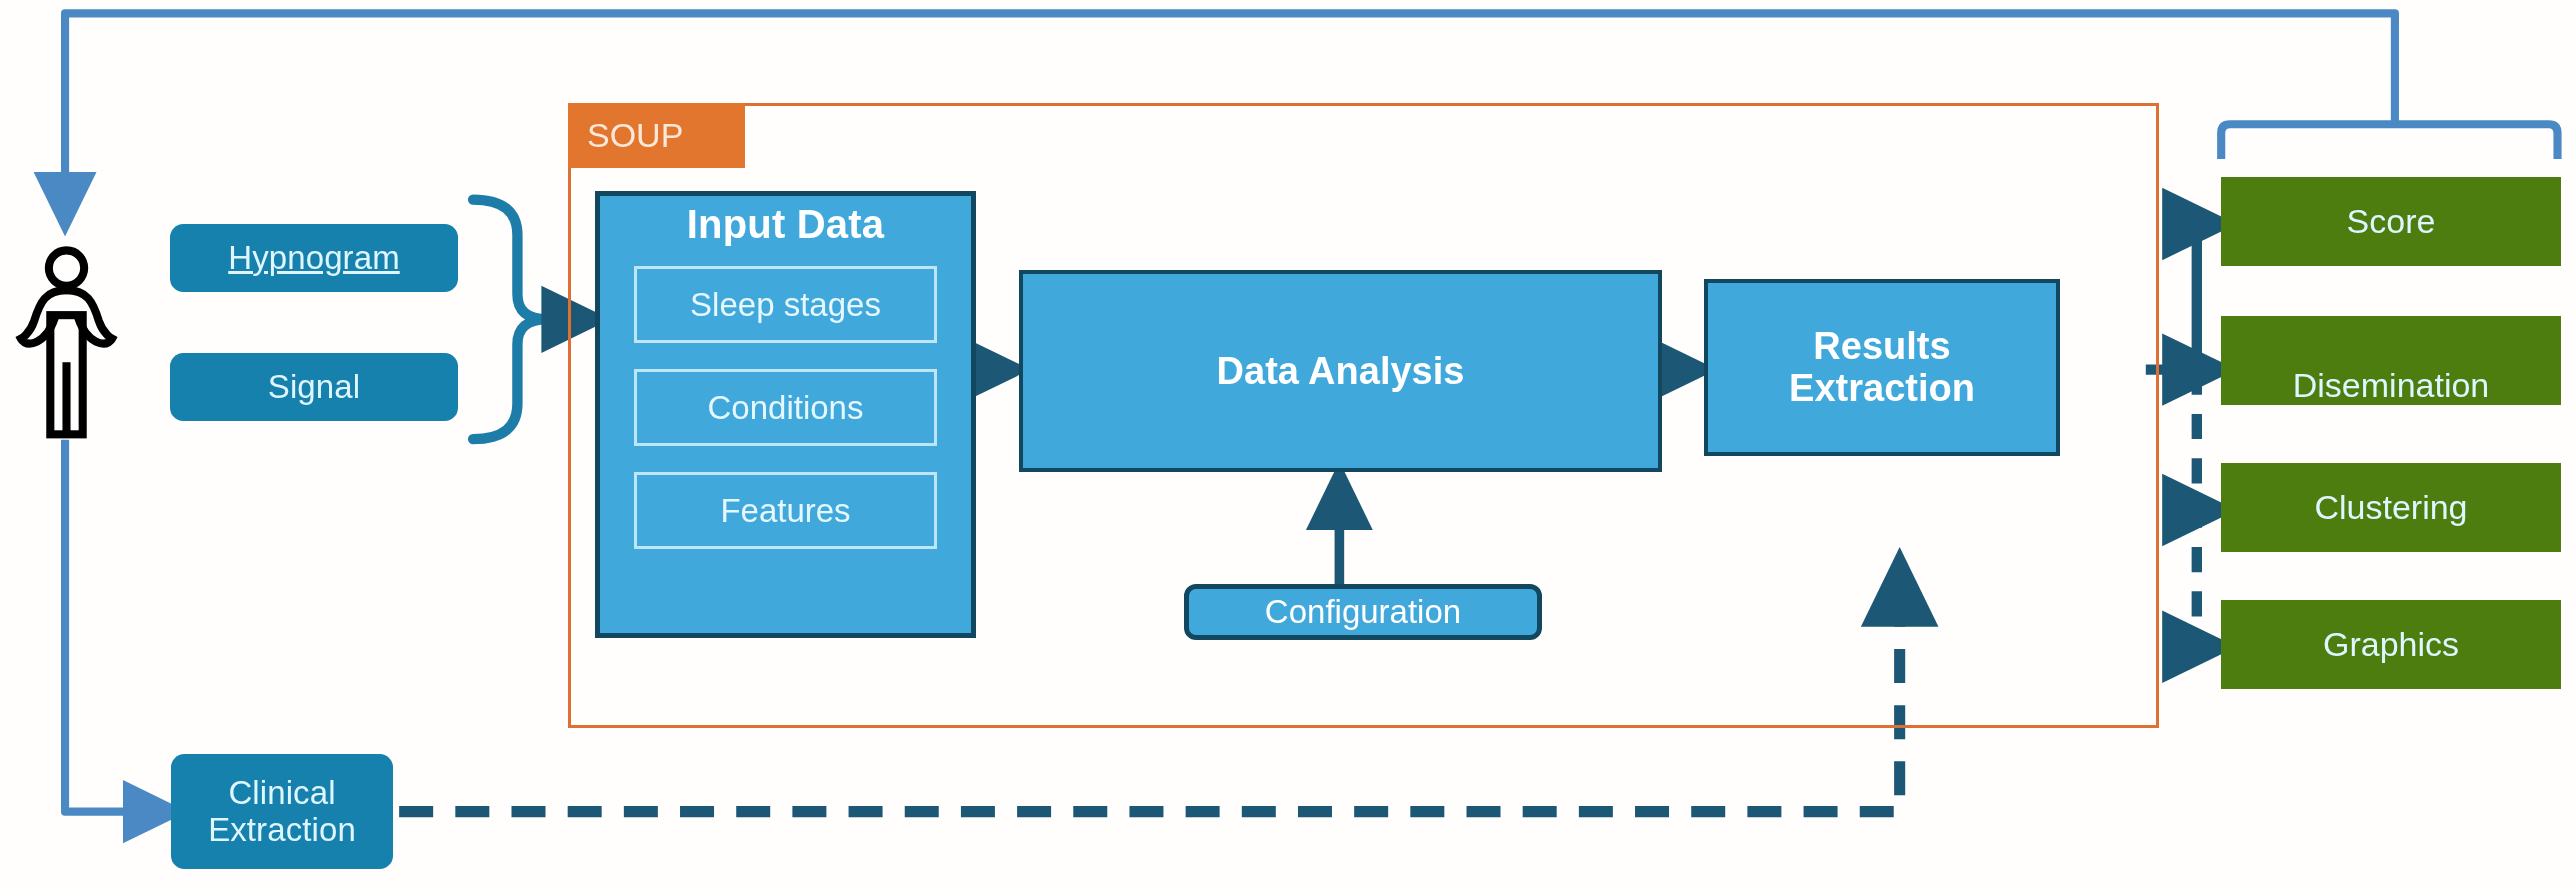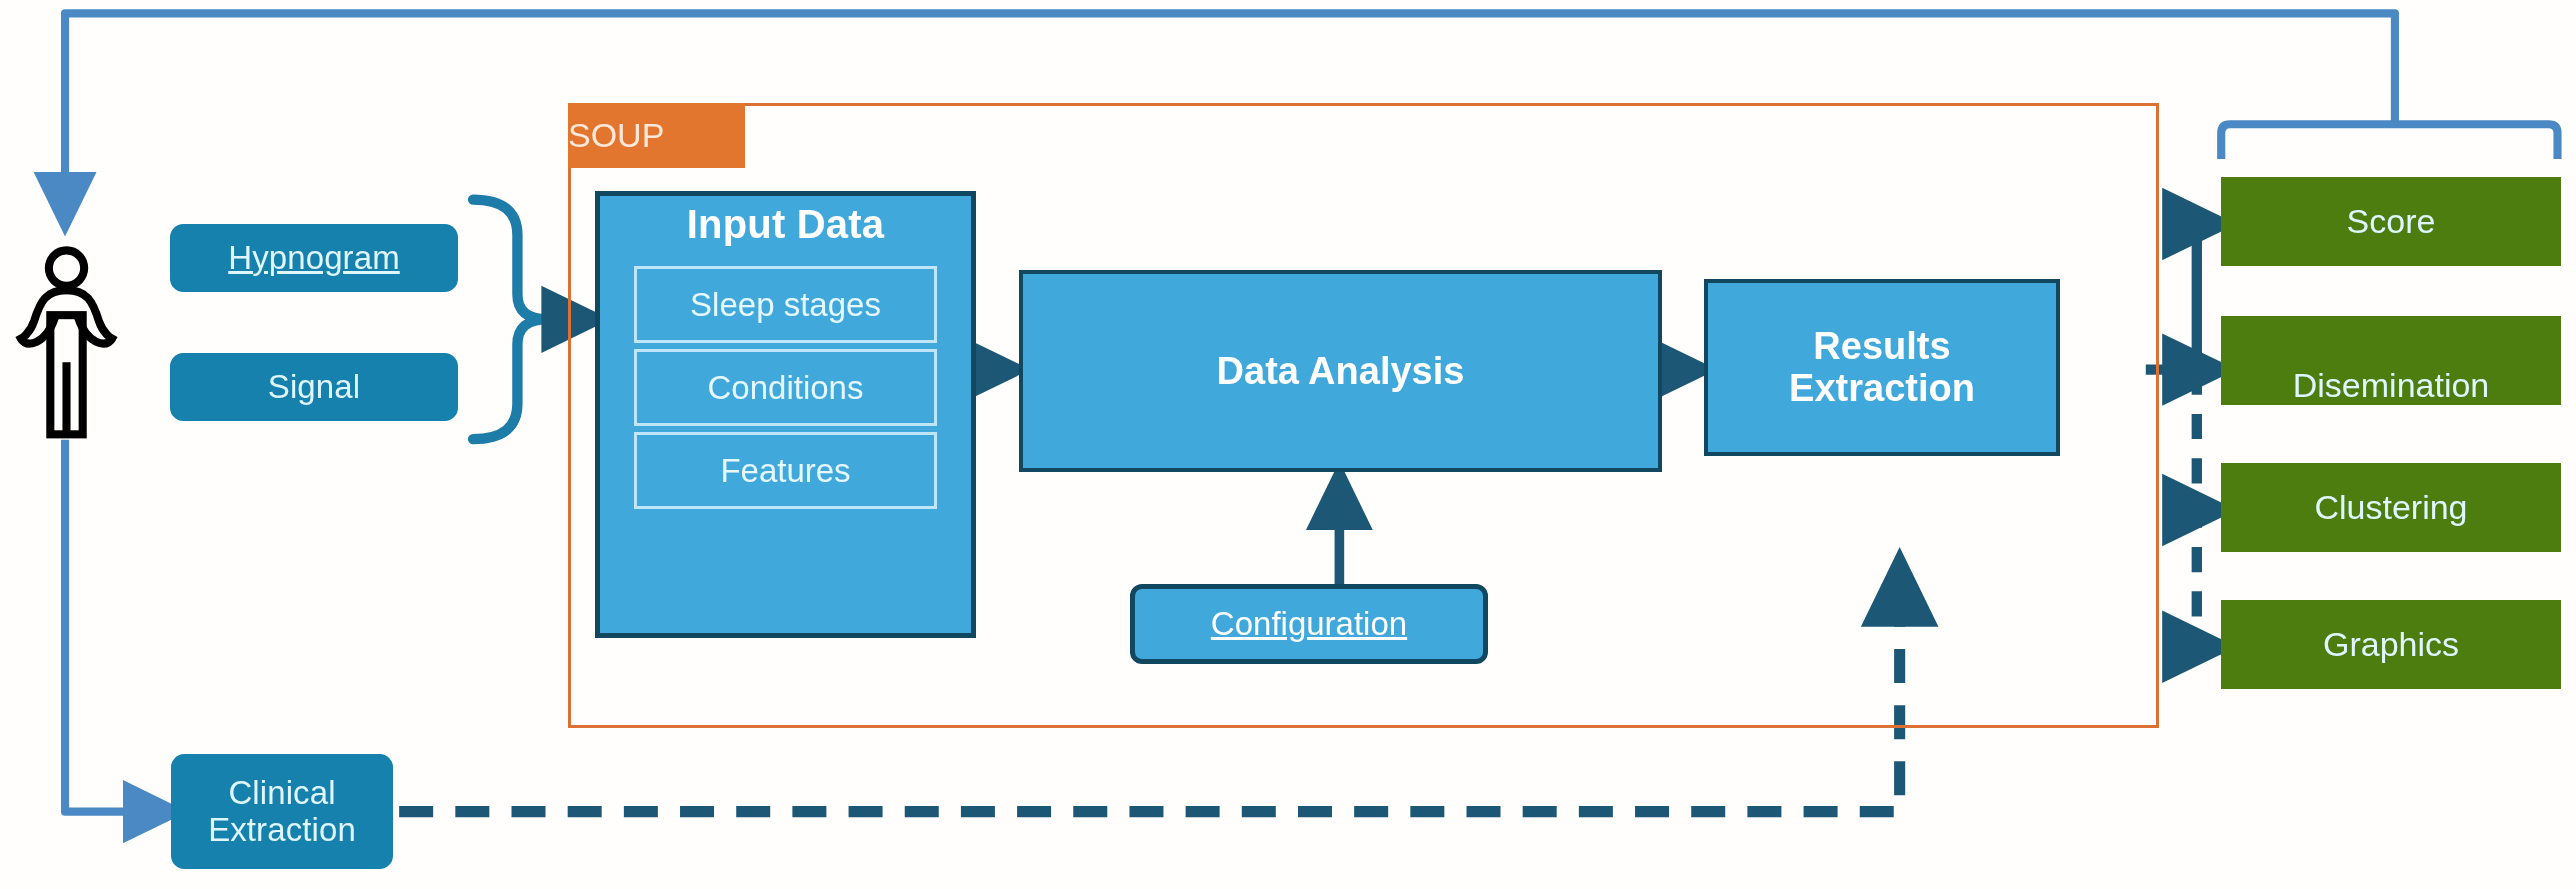--- a/index.html
+++ b/index.html
@@ -34,35 +34,35 @@
     position:absolute;left:595px;top:191px;width:381px;height:447px;
     background:#41A8DC;border:5.2px solid #11475F;box-sizing:border-box;
     display:flex;flex-direction:column;align-items:center;
     padding-top:6px;
   }
   #input-data .title{
     color:#FFFFFF;font-weight:700;font-size:40px;letter-spacing:0.2px;
     margin-bottom:19px;
   }
   .subitem{
-    width:303px;height:77px;margin-bottom:6px;
+    width:303px;height:77px;margin-bottom:26px;
     border:3.7px solid #BEE6F8;box-sizing:border-box;
     display:flex;align-items:center;justify-content:center;
     color:#E6F8FF;font-size:33px;font-weight:400;background:#41A8DC;
   }
 
   
   #soup-box{
     position:absolute;left:568px;top:103px;width:1591px;height:625px;
     border:3.7px solid #DD7133;box-sizing:border-box;background:transparent;
   }
   #soup-tab{
     position:absolute;left:568px;top:103px;width:177px;height:65px;
     background:#E2762E;color:#FCE8D9;font-size:34px;
-    display:flex;align-items:center;box-sizing:border-box;
+    display:flex;align-items:center;padding-left:19px;box-sizing:border-box;
   }
 
   
   .outbox{
     position:absolute;left:2221px;width:340px;height:89px;
     background:#4d7c0f;color:#DFF6FF;font-size:34px;
     display:flex;align-items:center;justify-content:center;
   }
 
   
@@ -169,21 +169,21 @@
     </div>
     <div class="subitem">
       <span>Features</span>
     </div>
   </div>
 
   <div class="node proc" style="left:1019px;top:270px;width:643px;height:202px;">
     <span>Data Analysis</span>
   </div>
 
-  <div class="node proc rounded" style="left:1130px;top:584px;width:358px;height:80px;text-decoration:underline;">
+  <div class="node proc rounded" style="left:1184px;top:584px;width:358px;height:56px;">
     <span>Configuration</span>
   </div>
 
   <div class="node proc" style="left:1704px;top:279px;width:356px;height:177px;
               flex-direction:column;line-height:1.1;">
     <span>Results</span>
     <span>Extraction</span>
   </div>
 
   <div class="node pill" style="left:171px;top:754px;width:222px;height:115px;

